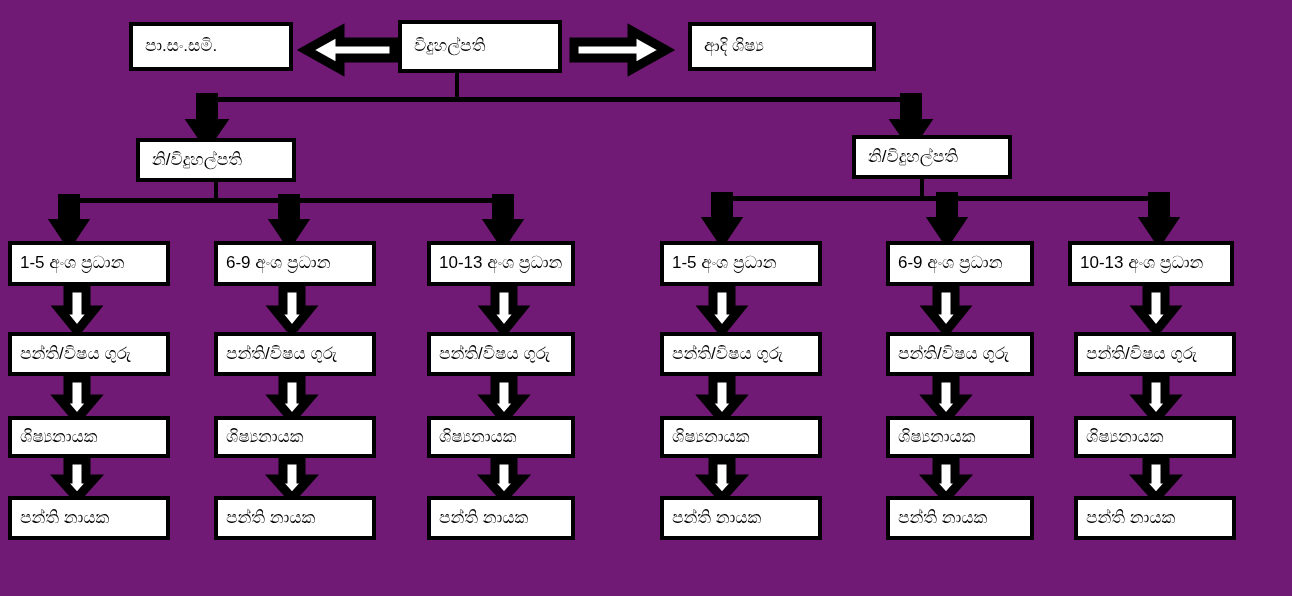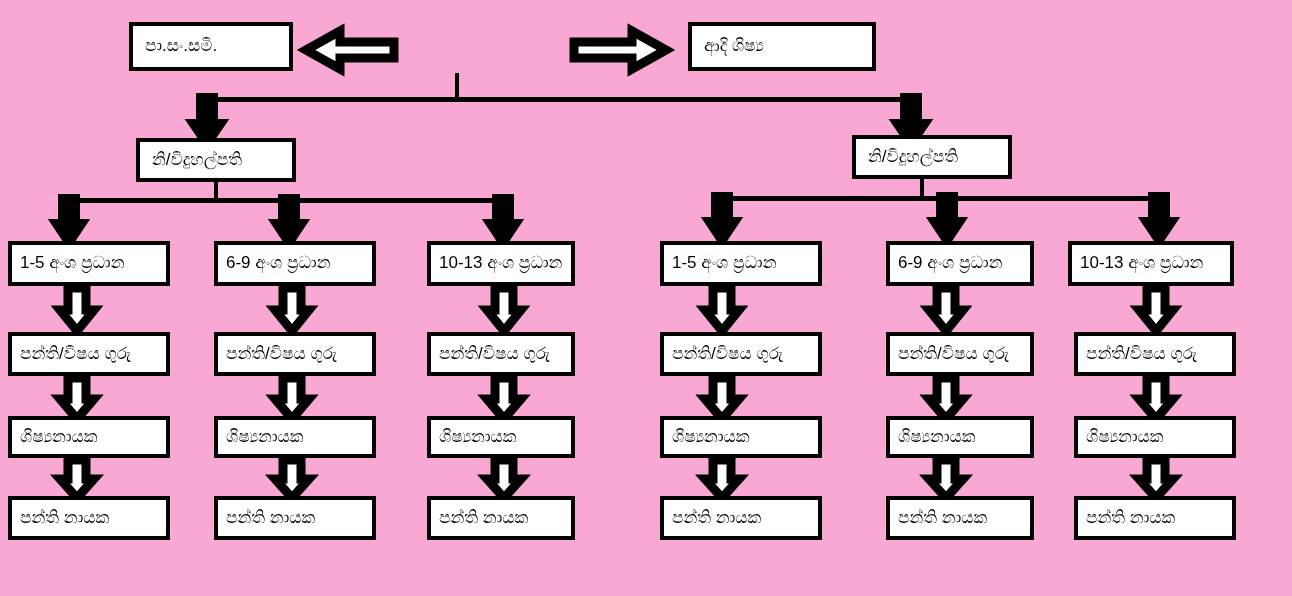--- a/index.html
+++ b/index.html
@@ -7,21 +7,21 @@
     padding: 0;
     background: #ffffff;
   }
   body {
     font-family: "Liberation Sans", sans-serif;
   }
   #canvas {
     position: relative;
     width: 1292px;
     height: 596px;
-    background: #f9a8d4;
+    background: #701a75;
     overflow: hidden;
   }
   
   .node {
     position: absolute;
     box-sizing: border-box;
     border: 4px solid #000000;
     background: #ffffff;
     display: flex;
     align-items: center;
@@ -81,20 +81,23 @@
   <div class="node lead" style="left:129px; top:22px; width:164px; height:49px;">
     <span>පා.සං.සමි.</span>
   </div>
 
   <div class="barrow" style="left:302px; top:26px; width:96px; height:48px;">
     <svg viewBox="0 0 96 48" width="96" height="48" preserveAspectRatio="none">
       <polygon points="4,24 38,5 38,16 92,16 92,32 38,32 38,43"></polygon>
     </svg>
   </div>
 
+  <div class="node lead" style="left:398px; top:20px; width:164px; height:53px;">
+    <span>විදුහල්පති</span>
+  </div>
 
   <div class="barrow" style="left:566px; top:26px; width:104px; height:48px;">
     <svg viewBox="0 0 104 48" width="104" height="48" preserveAspectRatio="none">
       <polygon points="100,24 66,5 66,16 8,16 8,32 66,32 66,43"></polygon>
     </svg>
   </div>
 
   <div class="node lead" style="left:688px; top:22px; width:188px; height:49px;">
     <span>ආදි ශිෂ්‍ය</span>
   </div>

